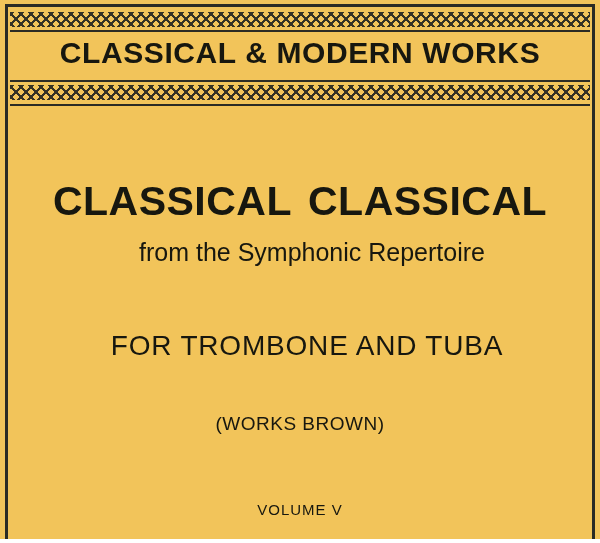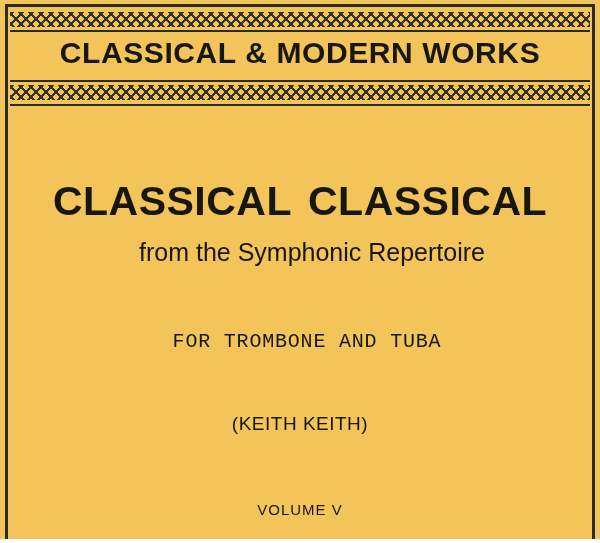--- a/index.html
+++ b/index.html
@@ -111,23 +111,23 @@
     white-space: nowrap;
     margin-left: 24px;
   }
 
   .instrumentation {
     position: absolute;
     left: 0;
     right: 0;
     top: 330px;
     text-align: center;
-    font-family: Liberation Mono, monospace;
+    font-family: Liberation Sans, sans-serif;
     font-weight: normal;
-    font-size: 20px;
+    font-size: 28px;
     letter-spacing: 0.8px;
     color: #17170f;
     white-space: nowrap;
     padding-left: 14px;
   }
 
   .editor {
     position: absolute;
     left: 0;
     right: 0;
@@ -186,19 +186,19 @@
   <div class="rule r3"></div>
 
   <div class="main-title">
     <span>CLASSICAL</span><span class="gap"></span><span>CLASSICAL</span>
   </div>
 
   <div class="subtitle">from the Symphonic Repertoire</div>
 
   <div class="instrumentation">FOR TROMBONE AND TUBA</div>
 
-  <div class="editor">(KEITH KEITH)</div>
+  <div class="editor">(WORKS BROWN)</div>
 
   <div class="volume">VOLUME V</div>
 
   <div class="bottom-edge"></div>
 
 </div>
 
 </body></html>

